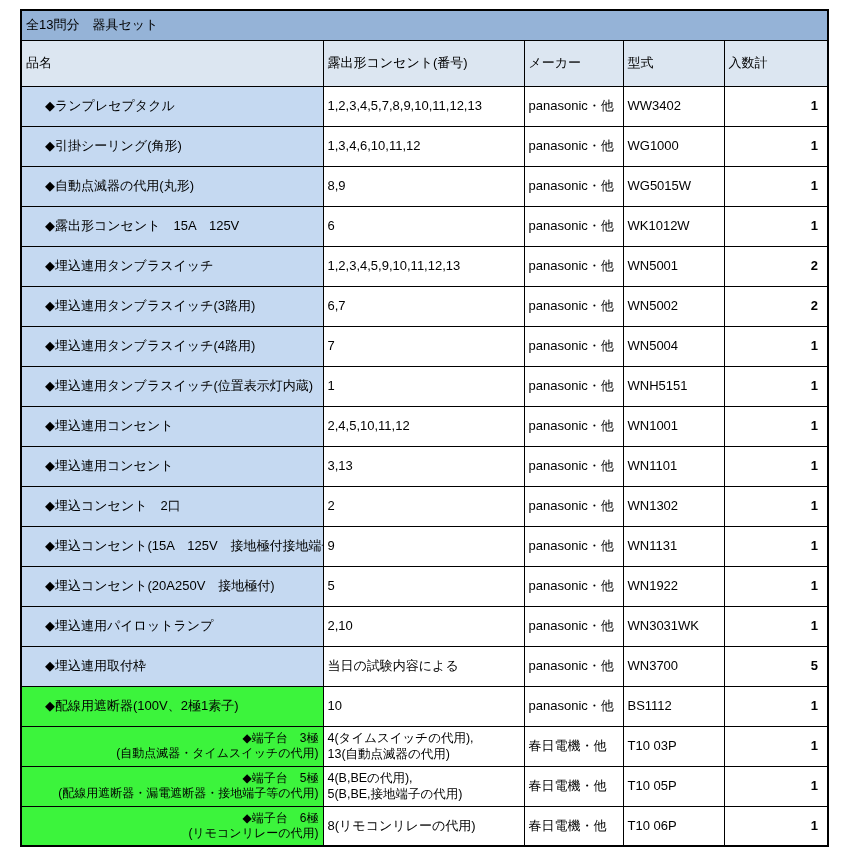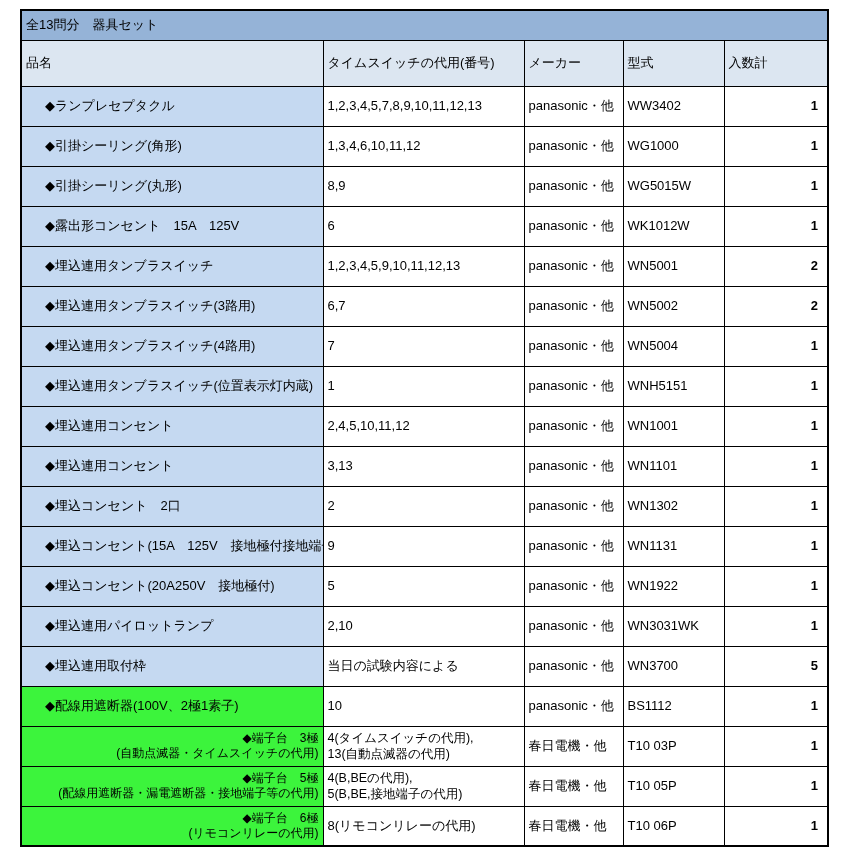--- a/index.html
+++ b/index.html
@@ -55,42 +55,42 @@
         <col class="c3">
         <col class="c4">
         <col class="c5">
   </colgroup>
   <tbody>
   <tr class="title-row">
     <td colspan="5">全13問分　器具セット</td>
   </tr>
   <tr class="head-row">
     <td>品名</td>
-    <td>タイムスイッチの代用(番号)</td>
+    <td>露出形コンセント(番号)</td>
     <td>メーカー</td>
     <td>型式</td>
     <td>入数計</td>
   </tr>
 
   <tr class="data">
     <td class="name">◆ランプレセプタクル</td>
     <td class="prob">1,2,3,4,5,7,8,9,10,11,12,13</td>
     <td class="maker">panasonic・他</td>
     <td class="model">WW3402</td>
     <td class="qty">1</td>
   </tr>
   <tr class="data">
     <td class="name">◆引掛シーリング(角形)</td>
     <td class="prob">1,3,4,6,10,11,12</td>
     <td class="maker">panasonic・他</td>
     <td class="model">WG1000</td>
     <td class="qty">1</td>
   </tr>
   <tr class="data">
-    <td class="name">◆引掛シーリング(丸形)</td>
+    <td class="name">◆自動点滅器の代用(丸形)</td>
     <td class="prob">8,9</td>
     <td class="maker">panasonic・他</td>
     <td class="model">WG5015W</td>
     <td class="qty">1</td>
   </tr>
   <tr class="data">
     <td class="name">◆露出形コンセント　15A　125V</td>
     <td class="prob">6</td>
     <td class="maker">panasonic・他</td>
     <td class="model">WK1012W</td>

